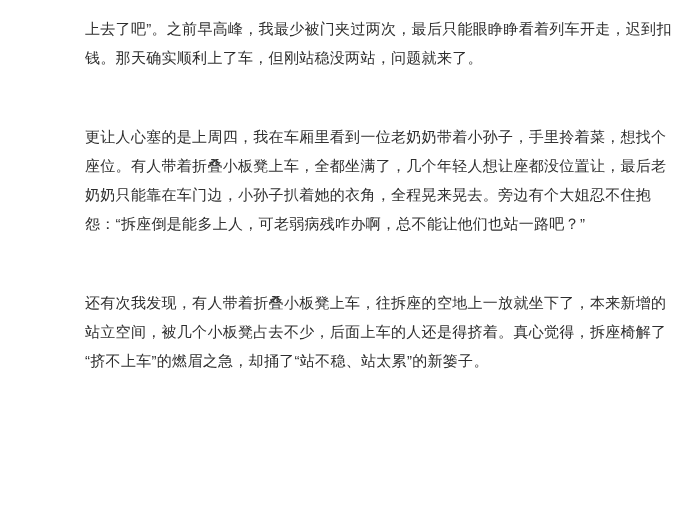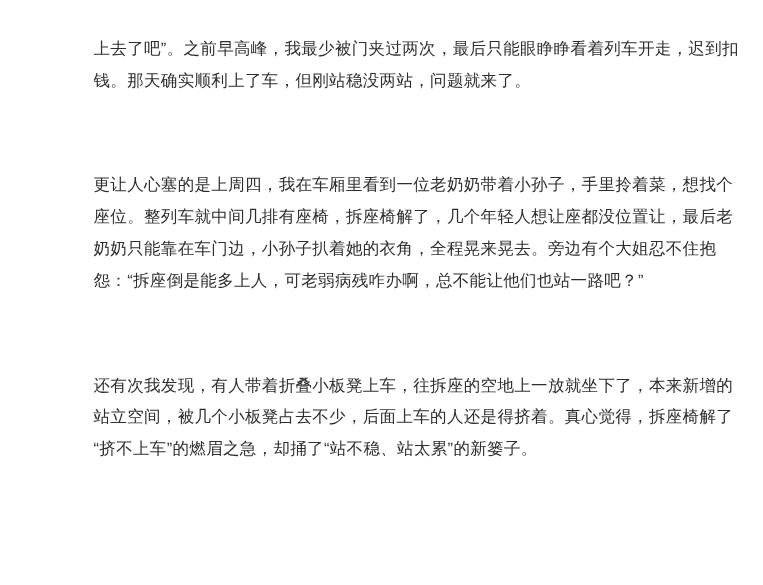--- a/index.html
+++ b/index.html
@@ -20,31 +20,31 @@
     left: 85px;
     width: 606px;
     color: #2e2e2e;
     font-size: 15px;
     line-height: 29px;
     letter-spacing: 0.3px;
     white-space: pre-line;
     text-align: left;
   }
   .article-body p {
-    margin: 16px 0 21px 0;
+    margin: 0 0 21px 0;
     padding: 0;
   }
 </style>
 </head>
 <body>
 
 <div class="article-body">
   <p>上去了吧”。之前早高峰，我最少被门夹过两次，最后只能眼睁睁看着列车开走，迟到扣
 钱。那天确实顺利上了车，但刚站稳没两站，问题就来了。</p>
   <p>更让人心塞的是上周四，我在车厢里看到一位老奶奶带着小孙子，手里拎着菜，想找个
-座位。整列车就中间几排有座椅，拆座椅解了，几个年轻人想让座都没位置让，最后老
+座位。有人带着折叠小板凳上车，全都坐满了，几个年轻人想让座都没位置让，最后老
 奶奶只能靠在车门边，小孙子扒着她的衣角，全程晃来晃去。旁边有个大姐忍不住抱
 怨：“拆座倒是能多上人，可老弱病残咋办啊，总不能让他们也站一路吧？”</p>
   <p>还有次我发现，有人带着折叠小板凳上车，往拆座的空地上一放就坐下了，本来新增的
 站立空间，被几个小板凳占去不少，后面上车的人还是得挤着。真心觉得，拆座椅解了
 “挤不上车”的燃眉之急，却捅了“站不稳、站太累”的新篓子。</p>
   
 </div>
 
 </body></html>

